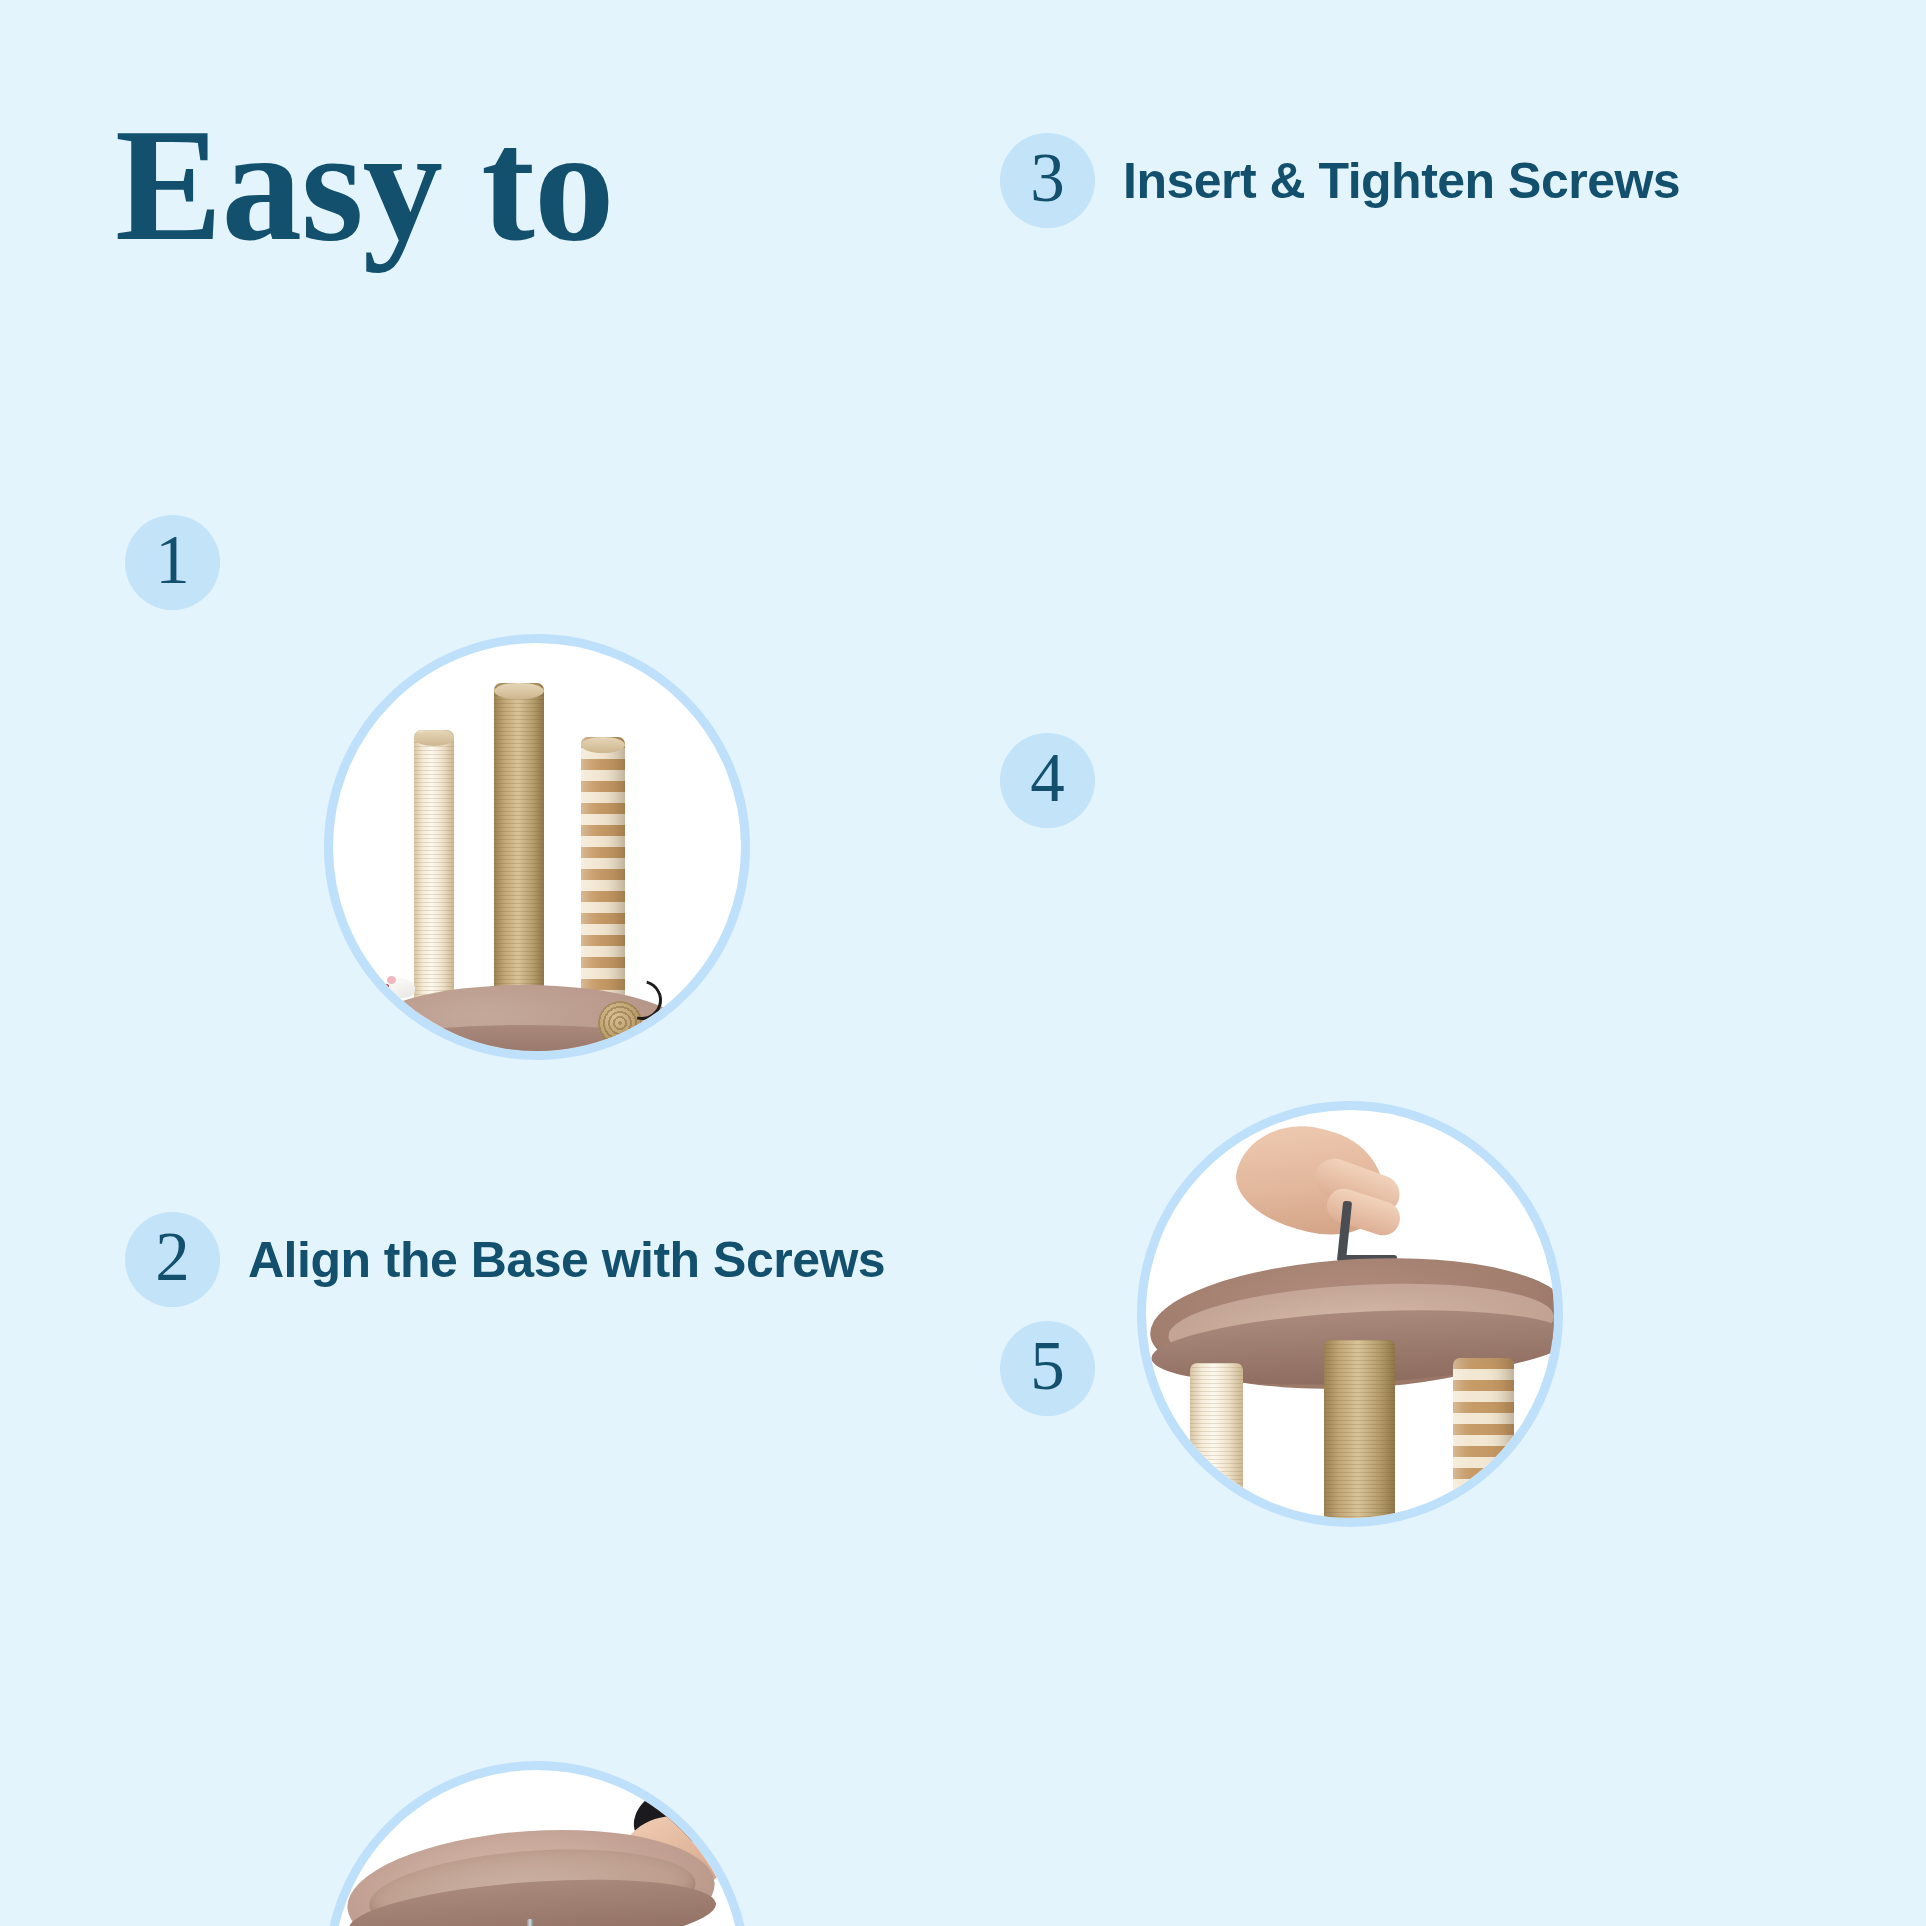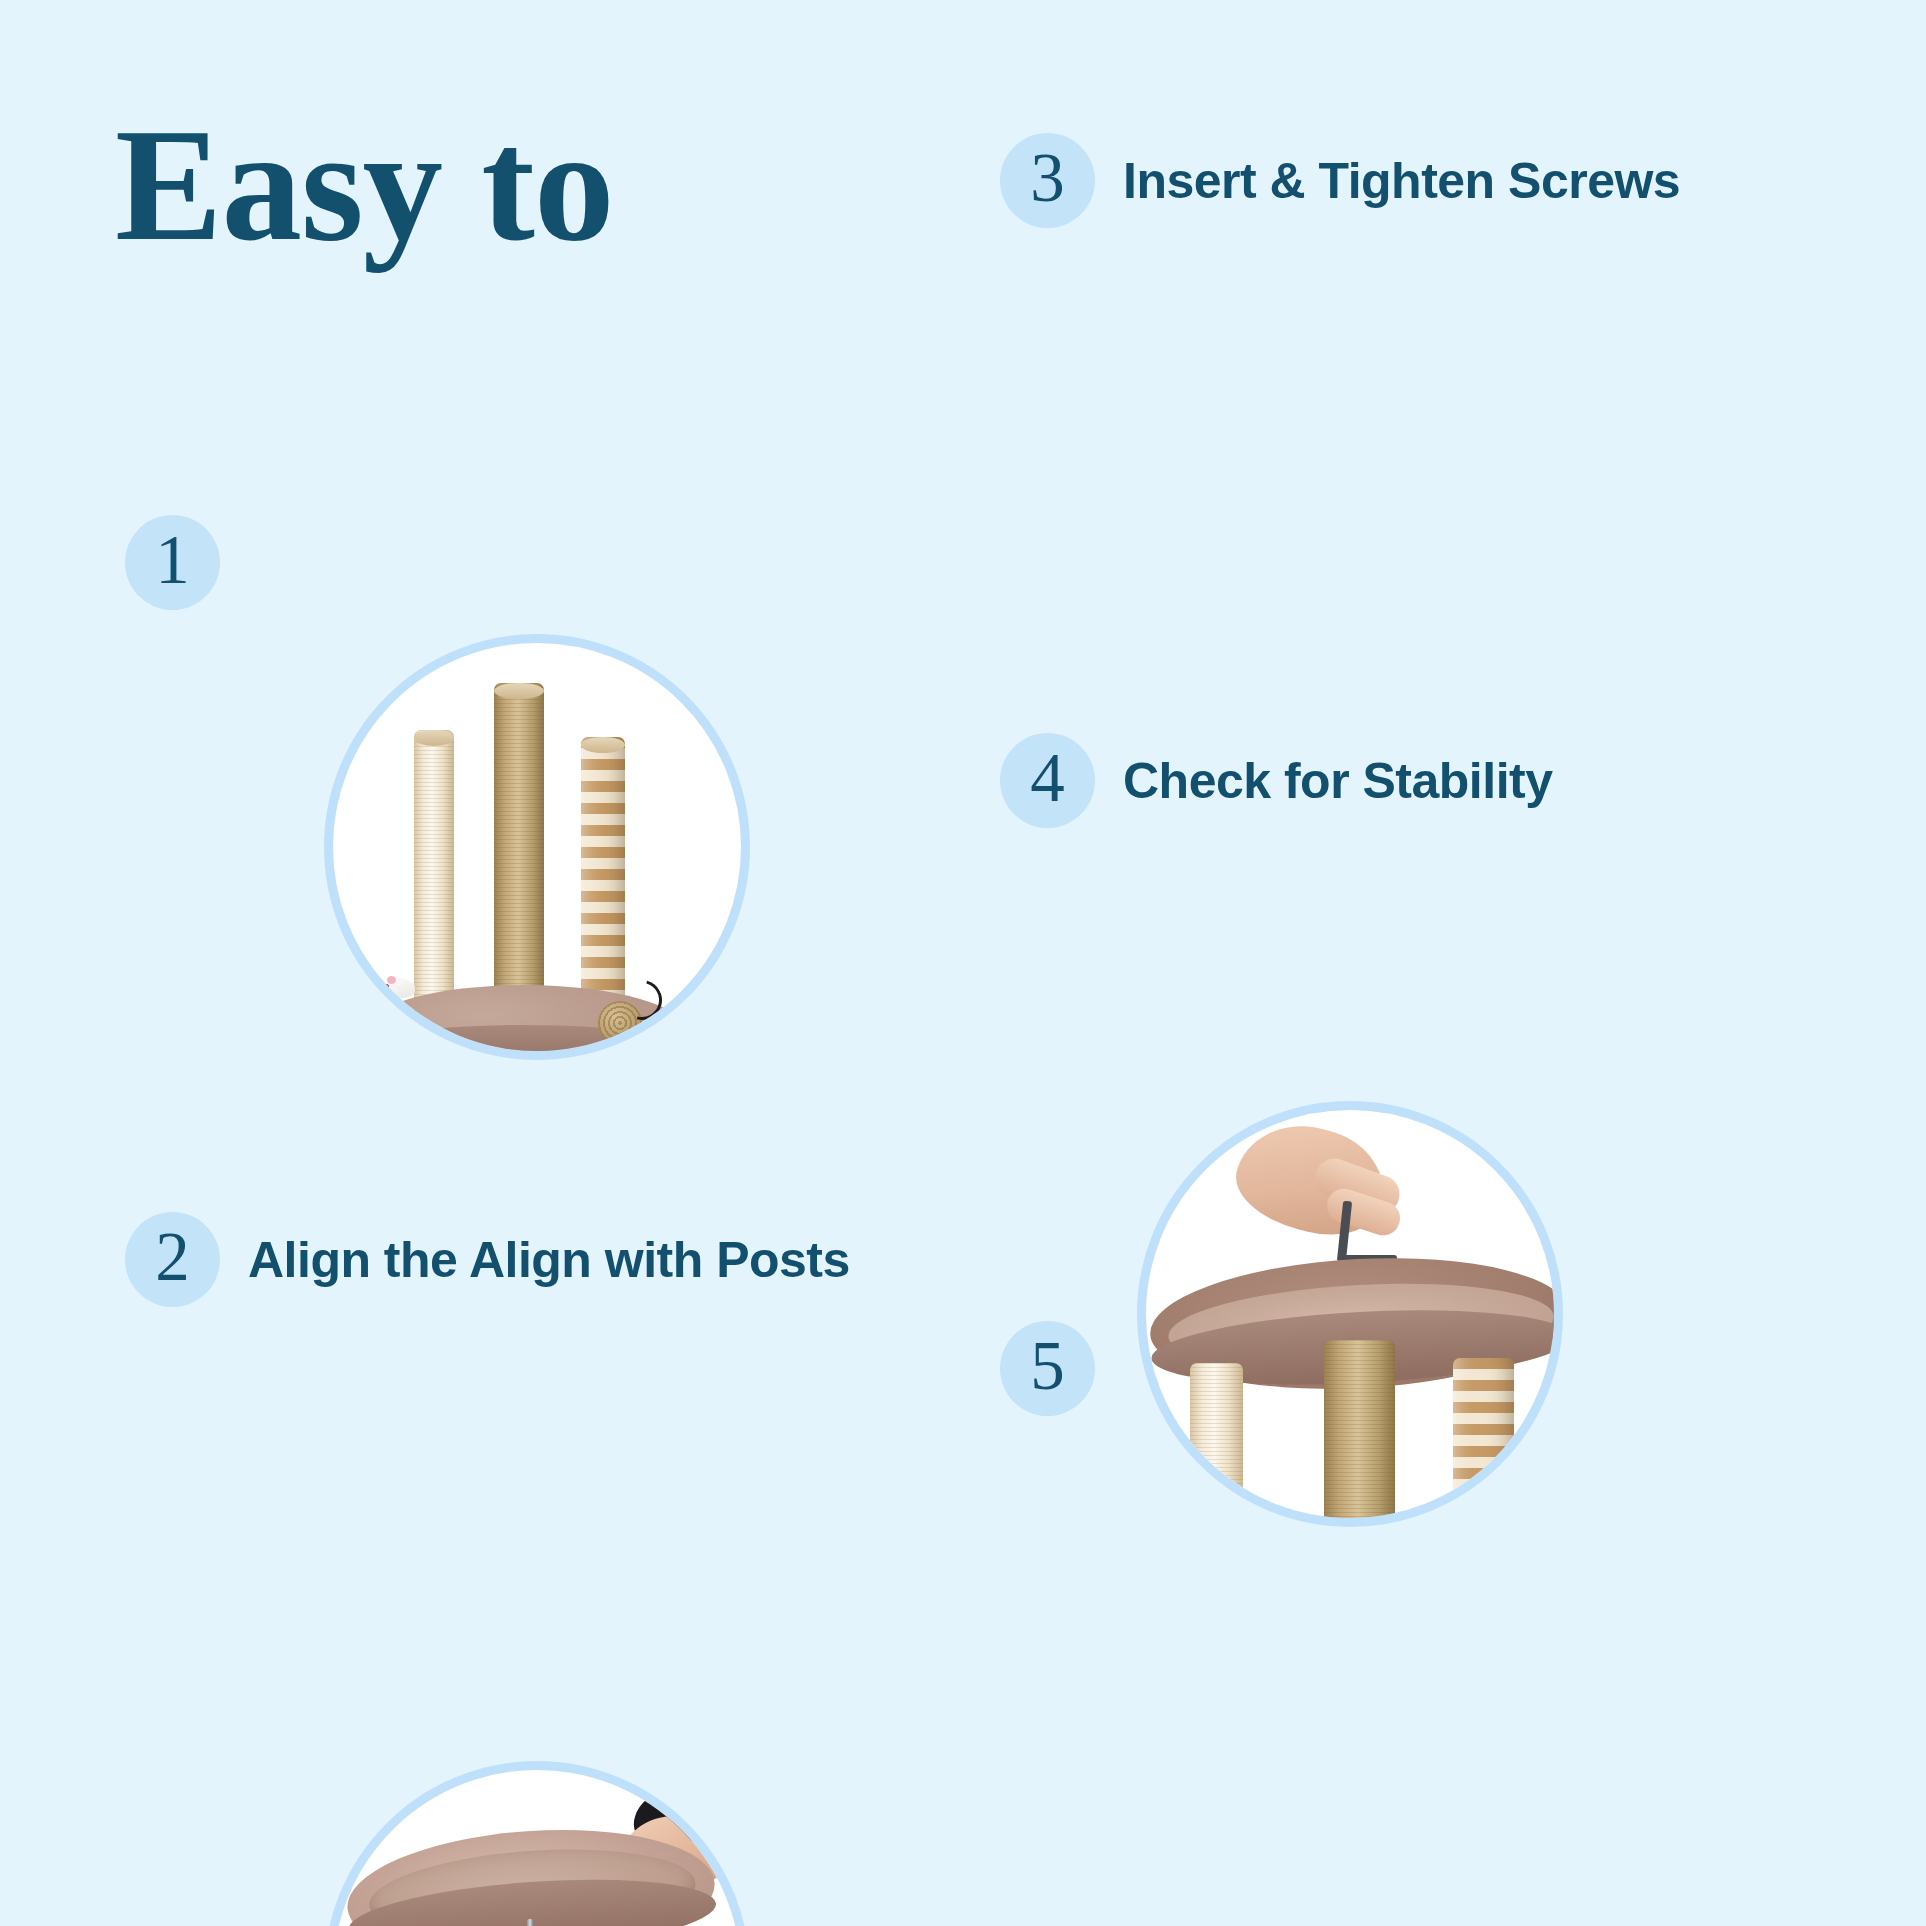--- a/index.html
+++ b/index.html
@@ -144,21 +144,21 @@
     <div class="mouse-eye" style="left:51px;top:341px;width:5px;height:5px;"></div>
     <div class="tail" style="left:30px;top:348px;width:28px;height:22px;transform:rotate(10deg);"></div>
 
     <div class="ball" style="left:265px;top:358px;width:44px;height:44px;"></div>
     <div class="tail" style="left:289px;top:337px;width:34px;height:34px;transform:rotate(-30deg);"></div>
   </div>
 
   <div class="step" style="left:125px;top:1212px;">
     <div class="step-head">
       <div class="badge">2</div>
-      <div class="step-title">Align the Align with Posts</div>
+      <div class="step-title">Align the Base with Screws</div>
     </div>
   </div>
 
   <div class="photo" style="left:324px;top:1335px;width:426px;height:426px;">
 
     <div style="position:absolute;right:-10px;top:12px;width:119px;height:59px;
                 background:#1b1b1f;border-radius:44% 30% 40% 50%/60% 50% 50% 42%;transform:rotate(-12deg);"></div>
     <div class="hand" style="right:14px;top:46px;width:109px;height:77px;transform:rotate(-8deg);"></div>
 
     <div class="disk" style="left:14px;top:61px;width:368px;height:129px;transform:rotate(-4deg);">
@@ -198,21 +198,20 @@
     </div>
 
     <div class="post sisal-cream" style="left:44px;top:253px;width:53px;height:178px;"></div>
     <div class="post sisal-tan2" style="left:178px;top:230px;width:71px;height:198px;"></div>
     <div class="post sisal-stripe" style="left:307px;top:248px;width:61px;height:184px;"></div>
   </div>
 
   <div class="step" style="left:1000px;top:733px;">
     <div class="step-head">
       <div class="badge">4</div>
-      <div class="step-title">Check for Stability</div>
     </div>
   </div>
 
   <div class="step" style="left:1000px;top:1321px;">
     <div class="step-head">
       <div class="badge">5</div>
     </div>
   </div>
 
 </div>

